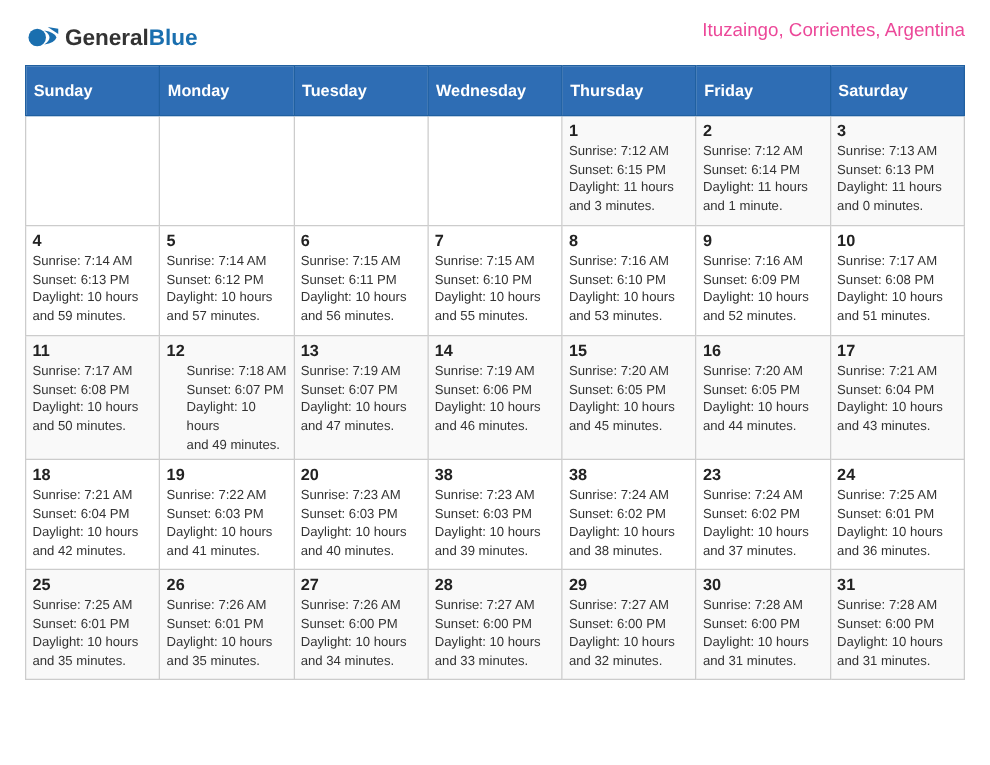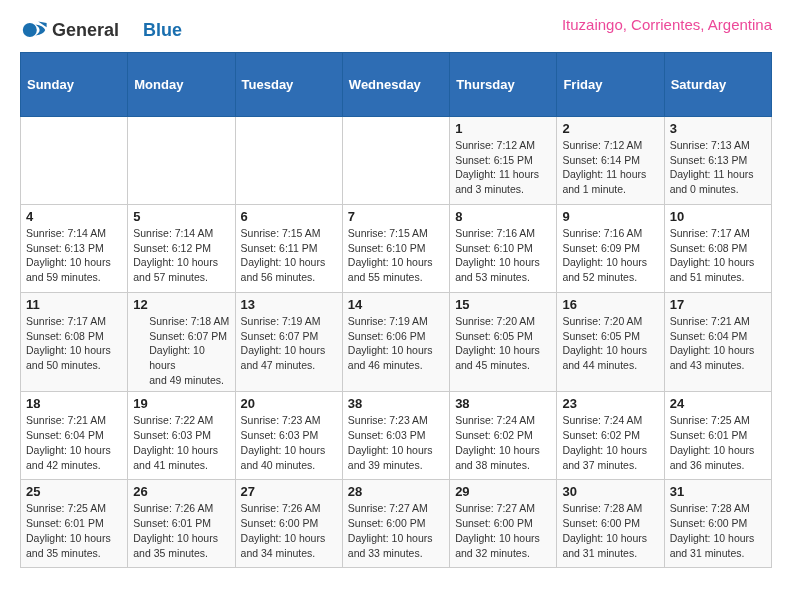--- a/index.html
+++ b/index.html
@@ -23,21 +23,20 @@
     }
     .logo-text-general {
       font-size: 18px;
       font-weight: bold;
       color: #333;
     }
     .logo-text-blue {
       font-size: 18px;
       font-weight: bold;
       color: #1a6faf;
-      margin-left: 24px;
     }
     .logo-icon {
       width: 28px;
       height: 28px;
     }
     .title-area {
       text-align: right;
     }
     .month-title {
       font-size: 36px;
@@ -51,21 +50,21 @@
     }
     .calendar-table {
       width: 100%;
       border-collapse: collapse;
       border: 1px solid #ccc;
     }
     .calendar-table th {
       background-color: #2e6db4;
       color: #fff;
       text-align: left;
-      padding: 24px 6px;
+      padding: 12px 6px;
       font-size: 13px;
       font-weight: bold;
       border: 1px solid #2060a0;
     }
     .calendar-table td {
       vertical-align: top;
       border: 1px solid #ccc;
       padding: 4px 5px;
       width: calc(100% / 7);
       height: 88px;

